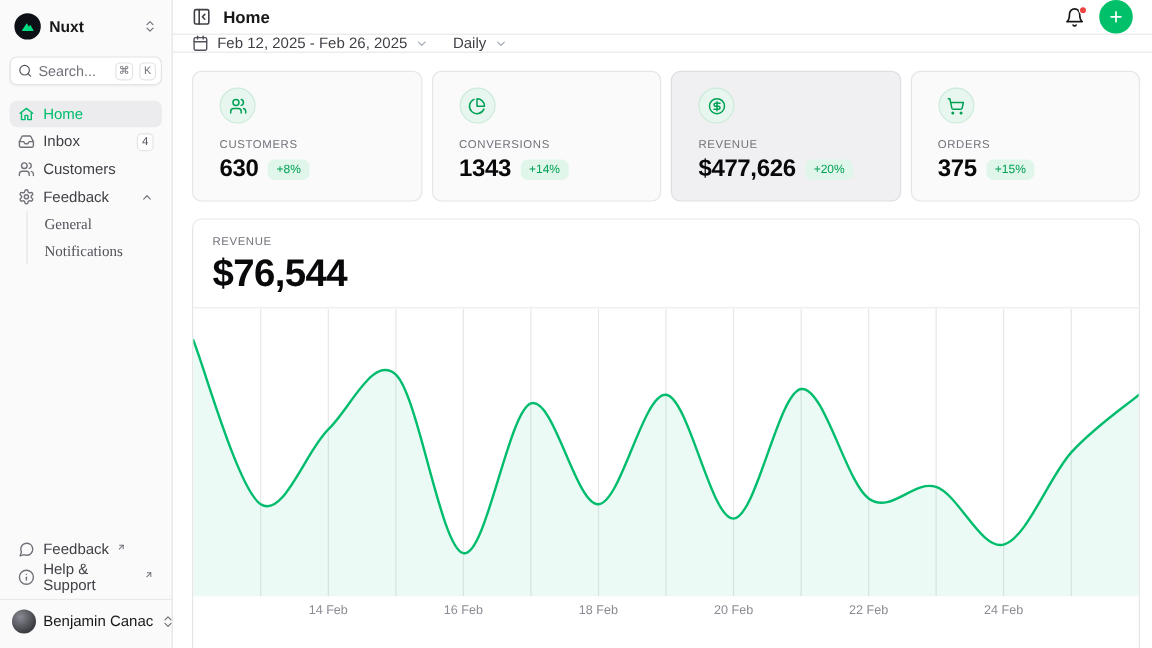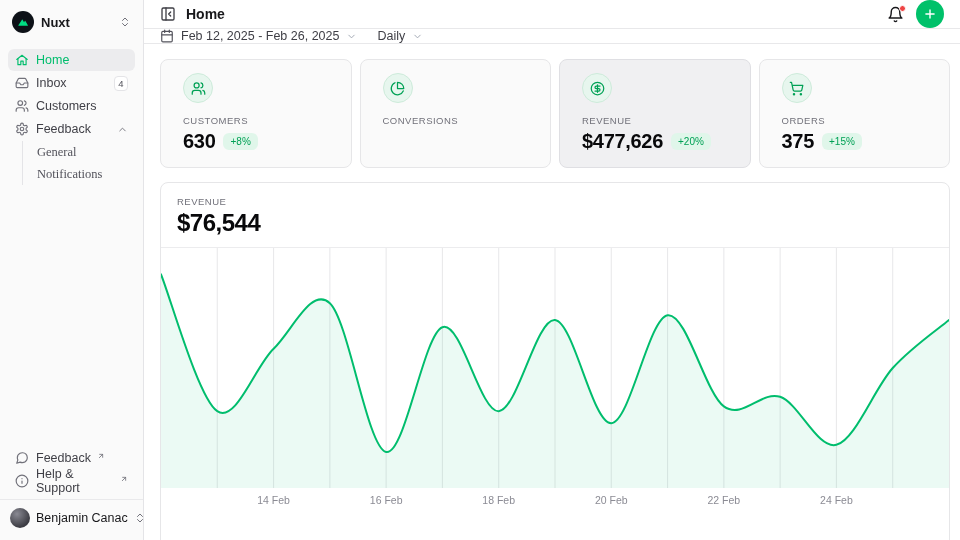--- a/index.html
+++ b/index.html
@@ -107,21 +107,21 @@
   }
   .stat-icon svg { width:15px; height:15px; }
   .stat-label { margin-top:12px; font-size:9.5px; font-weight:500; letter-spacing:.5px; color:#71717a; }
   .stat-value-row { margin-top:4px; display:flex; align-items:center; gap:8px; }
   .stat-value { font-size:20px; font-weight:700; color:#09090b; letter-spacing:-.3px; }
   .stat-delta { font-size:10px; font-weight:500; color:#00a155; background:#e0f6ea; padding:3px 7px; border-radius:6px; }
 
   .chart-panel { margin-top:14px; background:#fff; border:1px solid #e6e6e8; border-radius:8px; overflow:hidden; height:400px; }
   .chart-header { padding:13px 16px 10px; border-bottom:1px solid #ececee; }
   .chart-label { font-size:9.5px; font-weight:500; letter-spacing:.5px; color:#71717a; }
-  .chart-value { margin-top:2px; font-size:24px; font-weight:700; color:#09090b; letter-spacing:-.5px; }
+  .chart-value { margin-top:2px; font-size:32px; font-weight:700; color:#09090b; letter-spacing:-.5px; }
   .plot { position:relative; height:240px; }
   .plot svg { position:absolute; inset:0; width:100%; height:100%; display:block; }
   .x-axis { position:relative; height:24px; }
   .x-tick { position:absolute; top:6px; transform:translateX(-50%); font-size:10.5px; color:#8b8b94; white-space:nowrap; }
 </style>
 </head>
 <body>
 
 <div class="app">
 
@@ -134,20 +134,31 @@
       </span>
       <span class="brand-name">Nuxt</span>
       <span class="switch-icon">
         <svg viewBox="0 0 24 24" fill="none" stroke="currentColor" stroke-width="2" stroke-linecap="round" stroke-linejoin="round">
             <path d="m7 15 5 5 5-5"></path>
             <path d="m7 9 5-5 5 5"></path>
           </svg>
       </span>
     </div>
 
+    <div class="searchbox">
+      <span class="s-icon">
+        <svg viewBox="0 0 24 24" fill="none" stroke="currentColor" stroke-width="2" stroke-linecap="round">
+            <circle cx="11" cy="11" r="8"></circle>
+            <path d="m21 21-4.3-4.3"></path>
+          </svg>
+      </span>
+      <span class="search-placeholder">Search...</span>
+      <span class="kbd">⌘</span>
+      <span class="kbd">K</span>
+    </div>
 
     <nav class="side-nav" id="side-nav">
         <div class="nav-item active">
           <span class="n-icon">
             <svg viewBox="0 0 24 24" fill="none" stroke="currentColor" stroke-width="2" stroke-linecap="round" stroke-linejoin="round">
               <path d="M3 11 12 4l9 7"></path>
               <path d="M5 10v10h5v-6h4v6h5V10"></path>
             </svg>
           </span>
           <span>Home</span>
@@ -312,20 +323,24 @@
             </div>
           </div>
           <div class="stat-card">
             <span class="stat-icon">
               <svg viewBox="0 0 24 24" fill="none" stroke="currentColor" stroke-width="2" stroke-linecap="round" stroke-linejoin="round">
                 <path d="M21.21 15.89A10 10 0 1 1 8 2.83"></path>
                 <path d="M22 12A10 10 0 0 0 12 2v10z"></path>
               </svg>
             </span>
             <div class="stat-label">CONVERSIONS</div>
+            <div class="stat-value-row">
+              <span class="stat-value">1343</span>
+              <span class="stat-delta">+14%</span>
+            </div>
           </div>
           <div class="stat-card selected">
             <span class="stat-icon">
               <svg viewBox="0 0 24 24" fill="none" stroke="currentColor" stroke-width="2" stroke-linecap="round" stroke-linejoin="round">
                 <circle cx="12" cy="12" r="10"></circle>
                 <path d="M16 8h-6a2 2 0 0 0 0 4h4a2 2 0 0 1 0 4H8"></path>
                 <path d="M12 18V6"></path>
               </svg>
             </span>
             <div class="stat-label">REVENUE</div>

